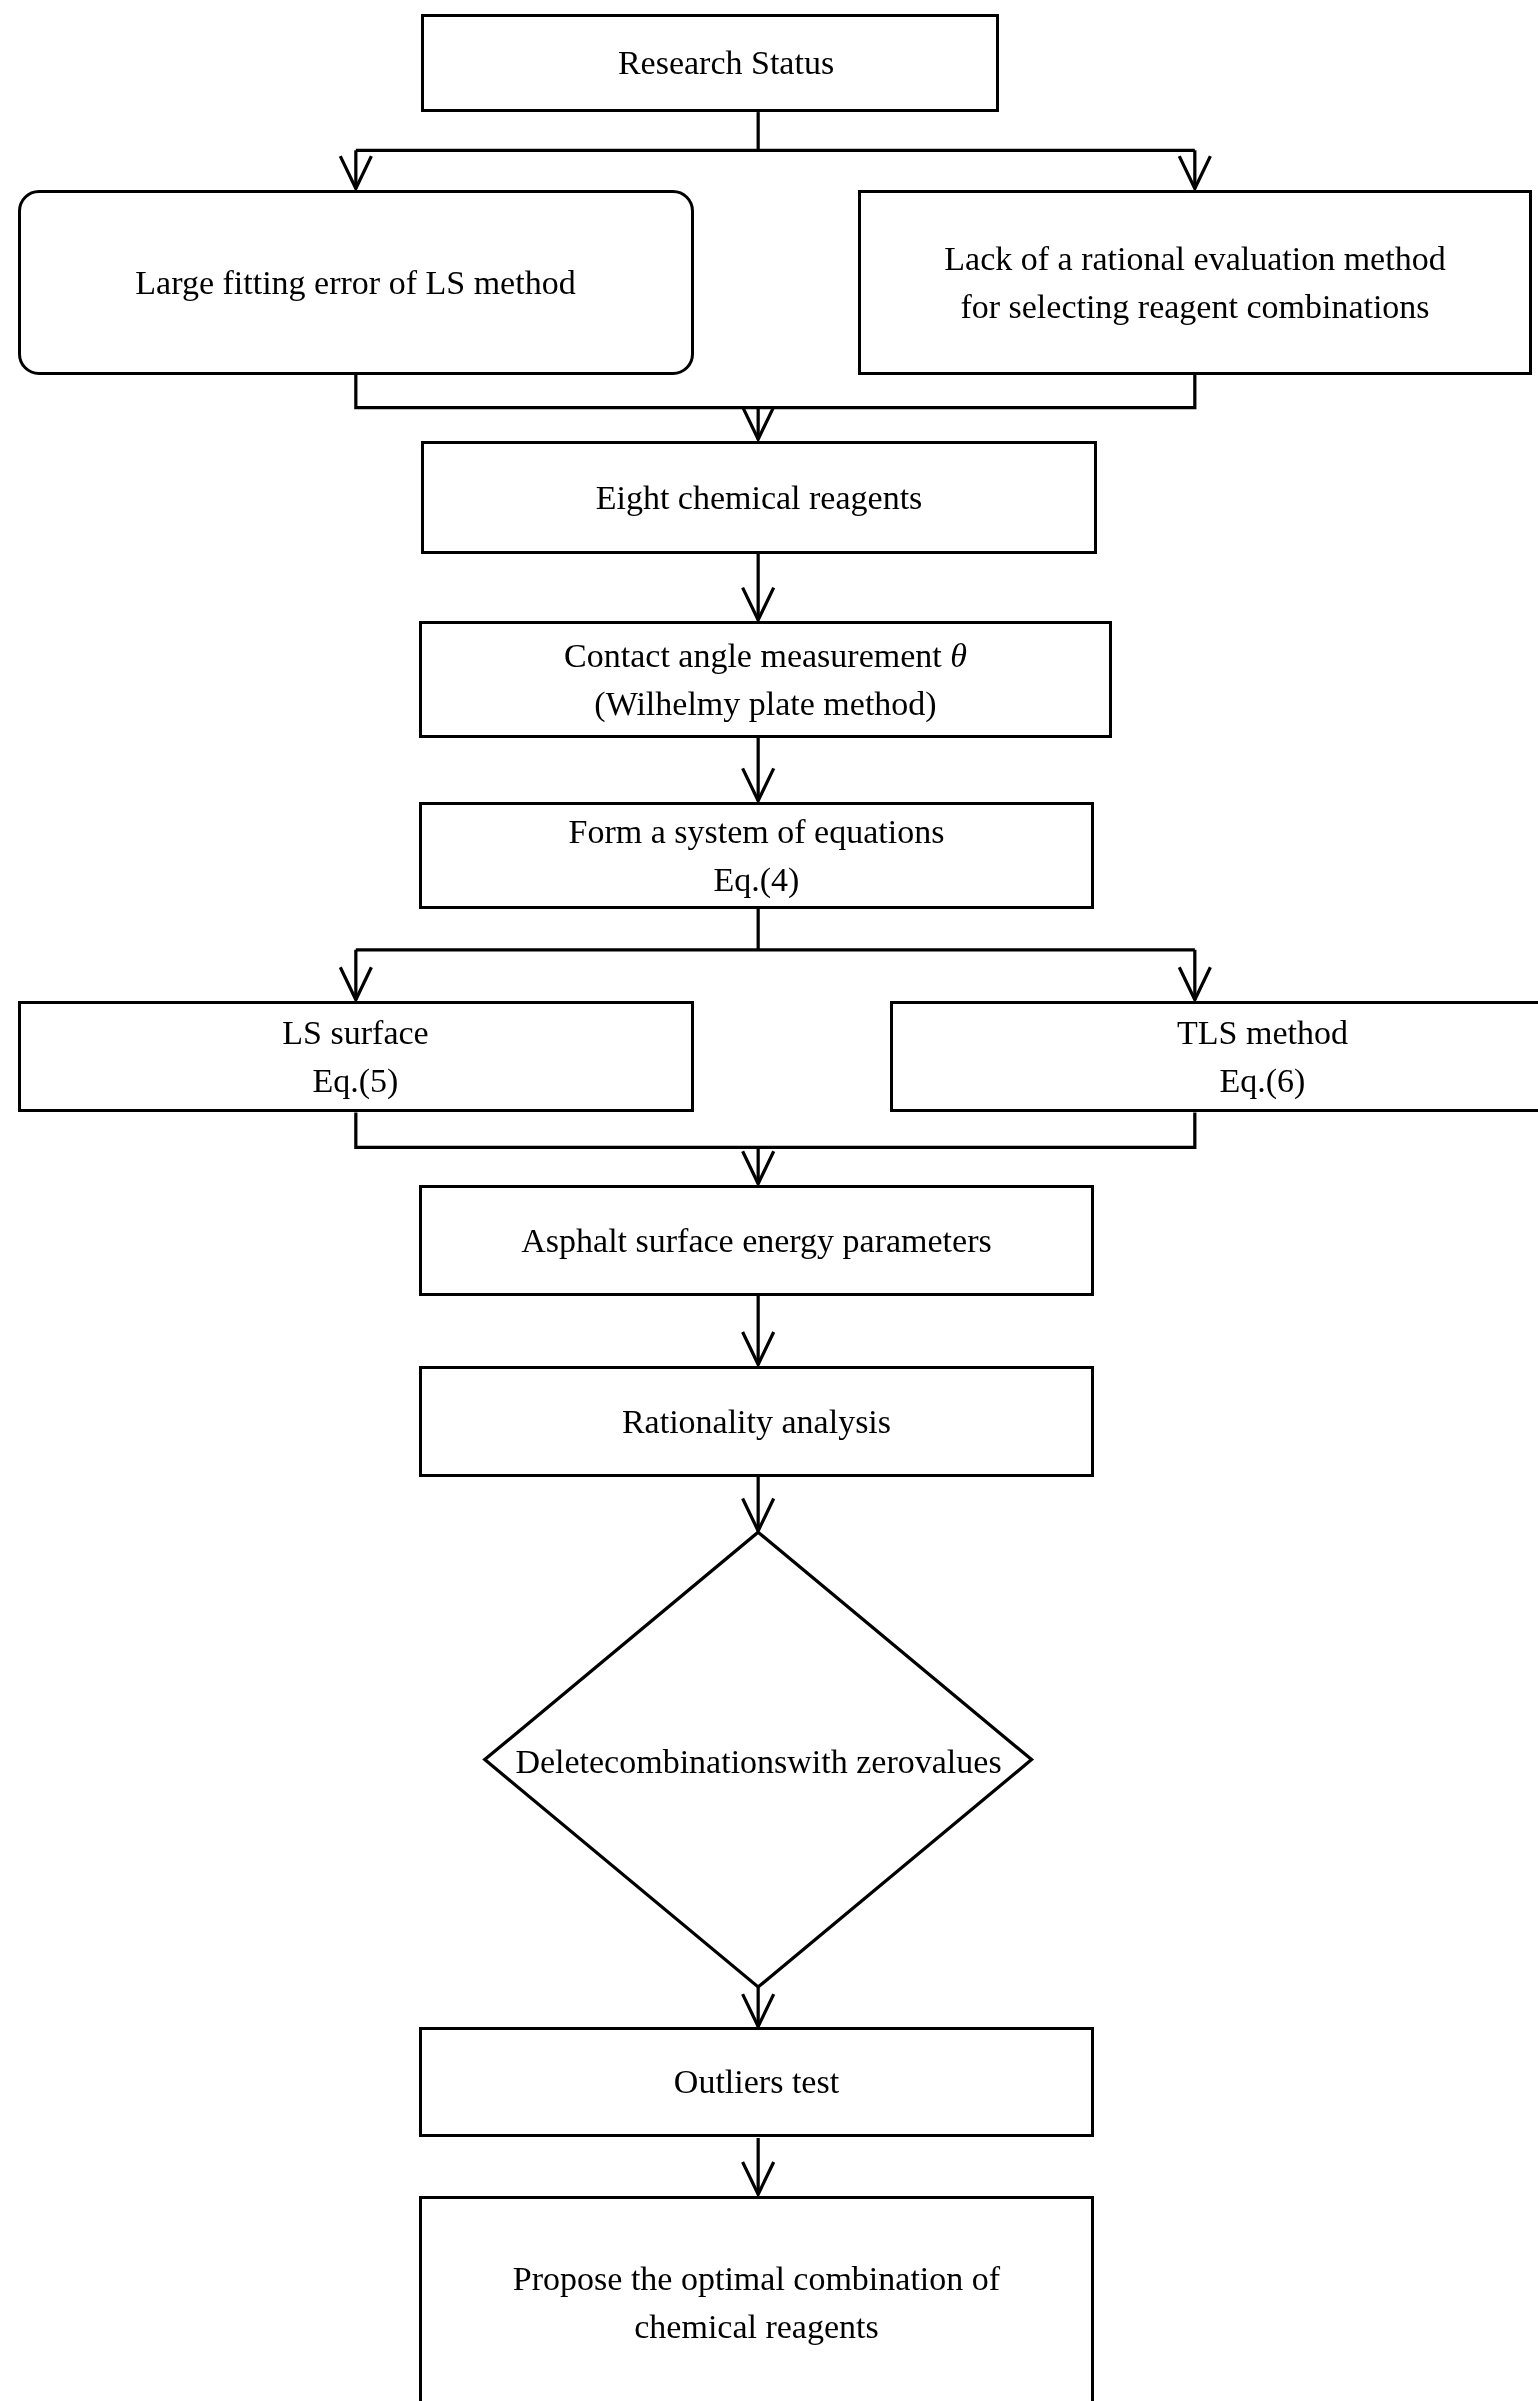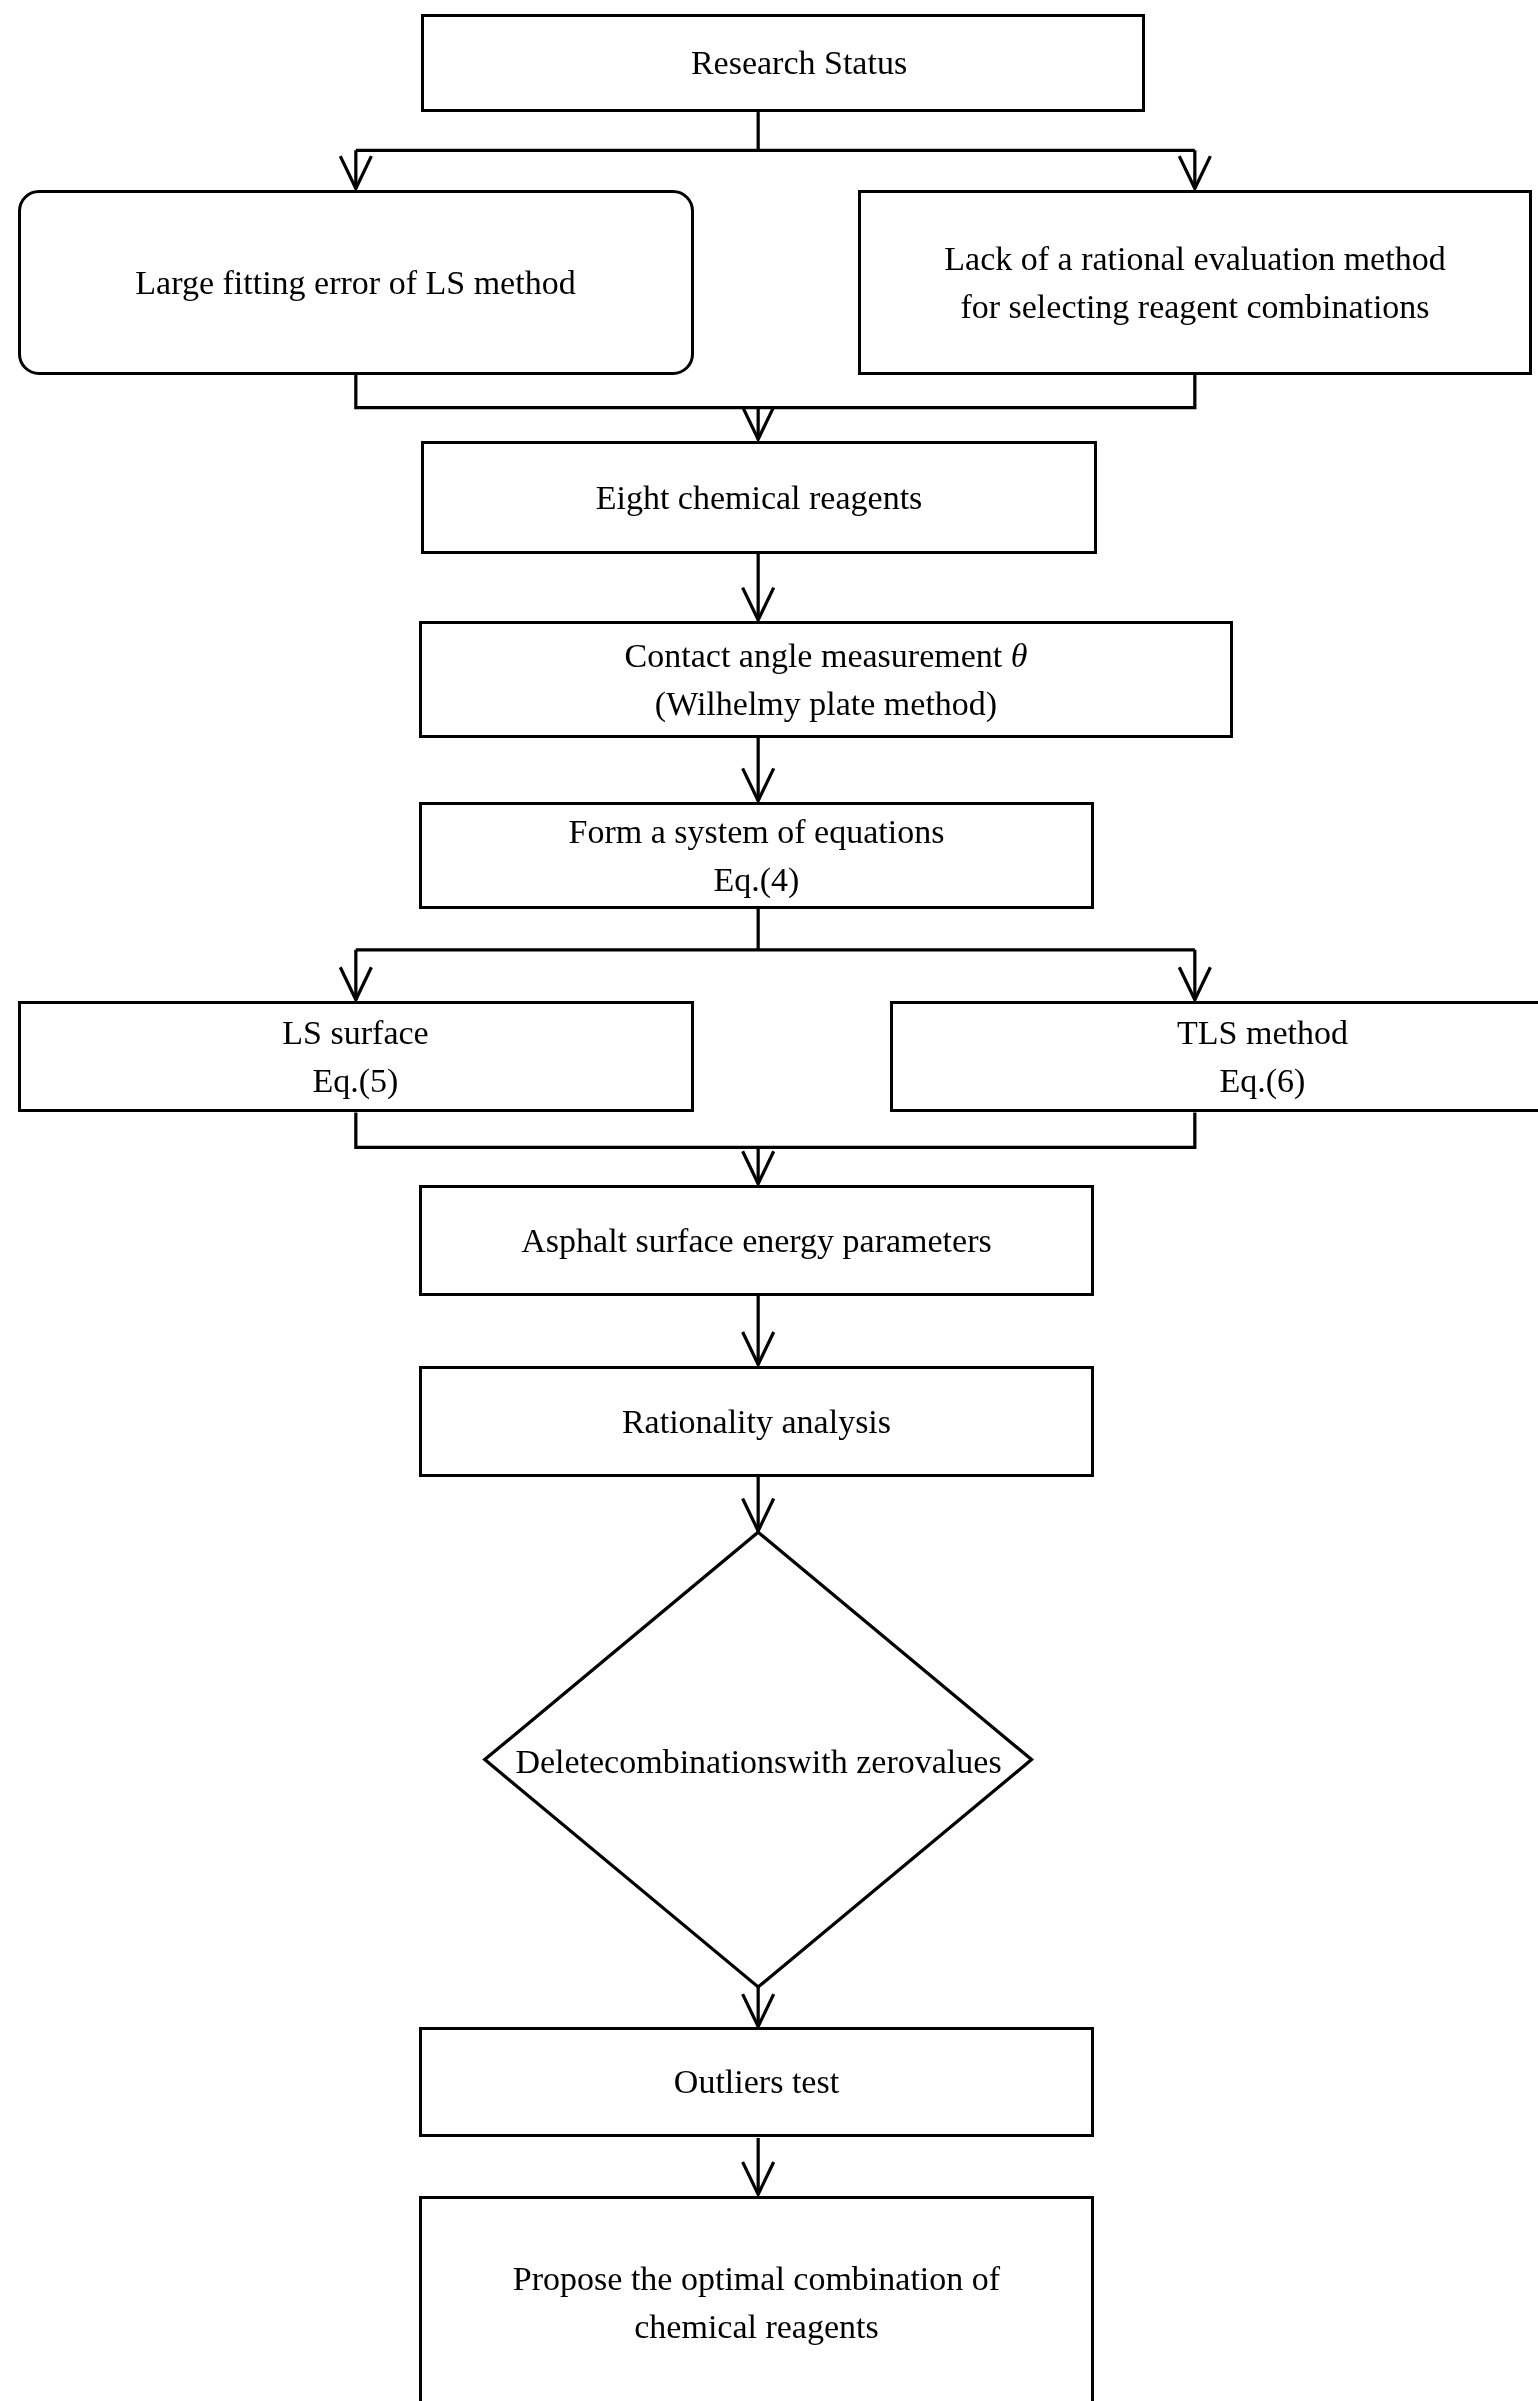--- a/index.html
+++ b/index.html
@@ -76,38 +76,38 @@
 
     <polygon class="shape" points="1170,2365 1592,2716 1170,3067 748,2716"></polygon>
 
     <line class="stroke" x1="1170" y1="3067" x2="1170" y2="3128"></line>
     <path class="stroke" d="M1146,3078 L1170,3128 L1194,3078"></path>
 
     <line class="stroke" x1="1170" y1="3300" x2="1170" y2="3387"></line>
     <path class="stroke" d="M1146,3337 L1170,3387 L1194,3337"></path>
   </svg>
 
-  <div class="box" style="left:421px;top:14.3px;width:724px;height:98px;padding-left:32px;">
+  <div class="box" style="left:421px;top:14.3px;width:578px;height:98px;padding-left:32px;">
     <div>Research Status</div>
   </div>
 
   <div class="box" style="left:17.5px;top:190px;width:676px;height:185px;border-radius:21px;">
     <div>Large fitting error of LS method</div>
   </div>
 
   <div class="box" style="left:858px;top:190px;width:674px;height:185px;">
     <div>Lack of a rational evaluation method</div>
     <div>for selecting reagent combinations</div>
   </div>
 
   <div class="box" style="left:421px;top:441px;width:676px;height:113px;">
     <div>Eight chemical reagents</div>
   </div>
 
-  <div class="box" style="left:419px;top:621px;width:814px;height:117px;">
+  <div class="box" style="left:419px;top:621px;width:693px;height:117px;">
     <div><span>Contact angle measurement </span><i>θ</i></div>
     <div>(Wilhelmy plate method)</div>
   </div>
 
   <div class="box" style="left:419px;top:802px;width:675px;height:107px;">
     <div>Form a system of equations</div>
     <div>Eq.(4)</div>
   </div>
 
   <div class="box" style="left:17.5px;top:1001px;width:676px;height:111px;">

